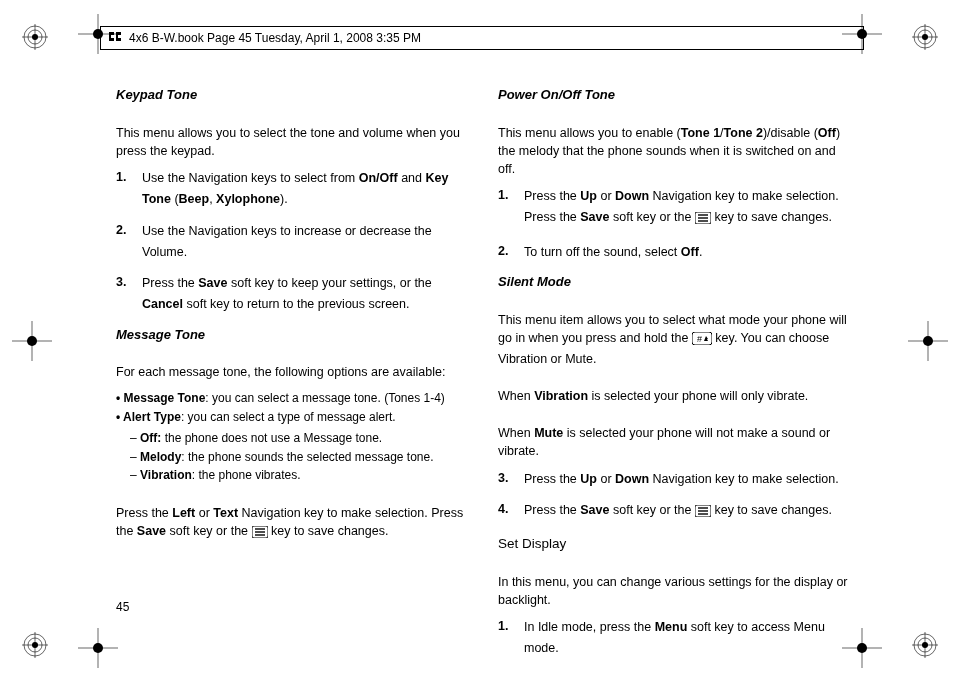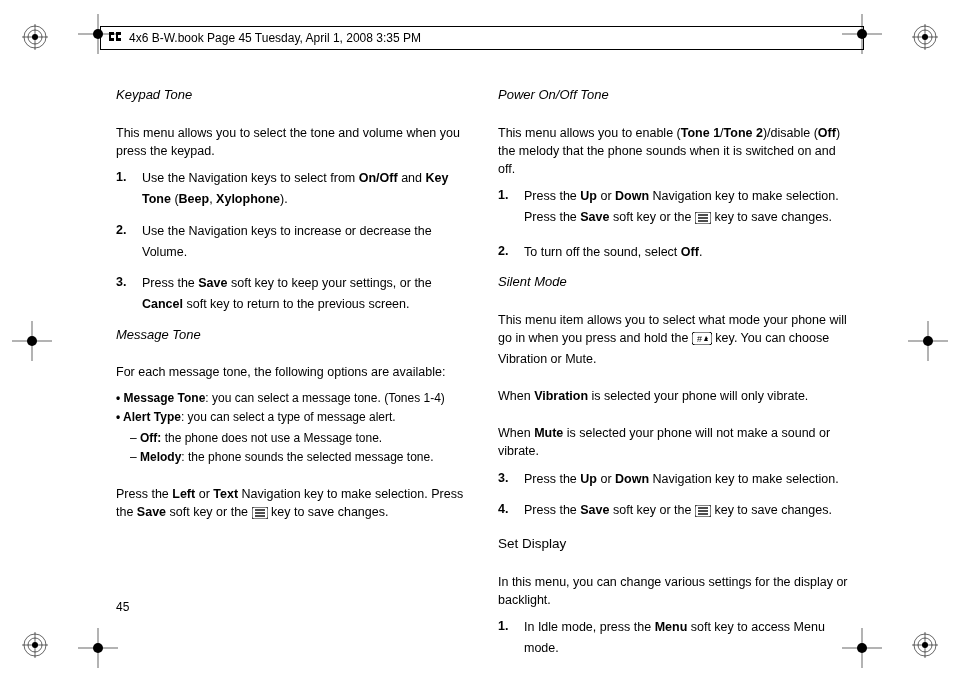--- a/index.html
+++ b/index.html
@@ -43,21 +43,21 @@
     right: 100px;
     bottom: 90px;
     display: flex;
     gap: 26px;
   }
   .col {
     flex: 1 1 0;
     line-height: 1.45;
   }
   .h3 {
-    font-weight: normal;
+    font-weight: bold;
     font-style: italic;
     margin: 4px 0 6px;
     font-size: 13px;
   }
   .h2 {
     font-weight: normal;
     margin: 10px 0 4px;
     font-size: 13.5px;
   }
   p { margin: 19px 0 8px; }
@@ -184,20 +184,21 @@
 
     <div class="h3">Message Tone</div>
     <p>For each message tone, the following options are available:</p>
     <ul class="bullets" id="msg-bullets">
         <li><b>Message Tone</b>: you can select a message tone. (Tones 1-4)</li>
         <li><b>Alert Type</b>: you can select a type of message alert.</li>
       </ul>
     <div class="sub" id="msg-sub">
         <div><b>Off:</b> the phone does not use a Message tone.</div>
         <div><b>Melody</b>: the phone sounds the selected message tone.</div>
+        <div><b>Vibration</b>: the phone vibrates.</div>
       </div>
     <p><span>Press the <b>Left</b> or <b>Text</b> Navigation key to make selection. Press the <b>Save</b> soft key or the </span><span class="inline-icon"><svg width="16" height="12" viewBox="0 0 16 12">
             <rect x="0" y="0" width="16" height="12" rx="2" fill="none" stroke="#000"></rect>
             <line x1="3" y1="3" x2="13" y2="3" stroke="#000" stroke-width="1.4"></line>
             <line x1="3" y1="6" x2="13" y2="6" stroke="#000" stroke-width="1.4"></line>
             <line x1="3" y1="9" x2="13" y2="9" stroke="#000" stroke-width="1.4"></line>
           </svg></span><span> key to save changes.</span></p>
   </div>
 
   <div class="col">

